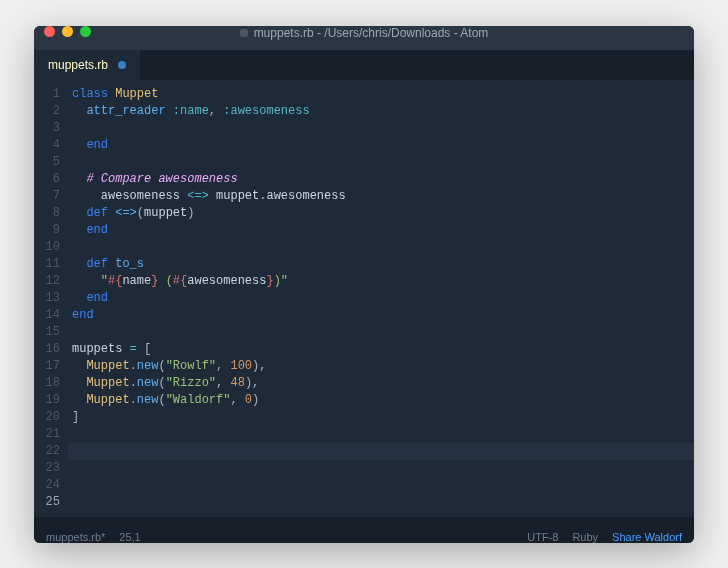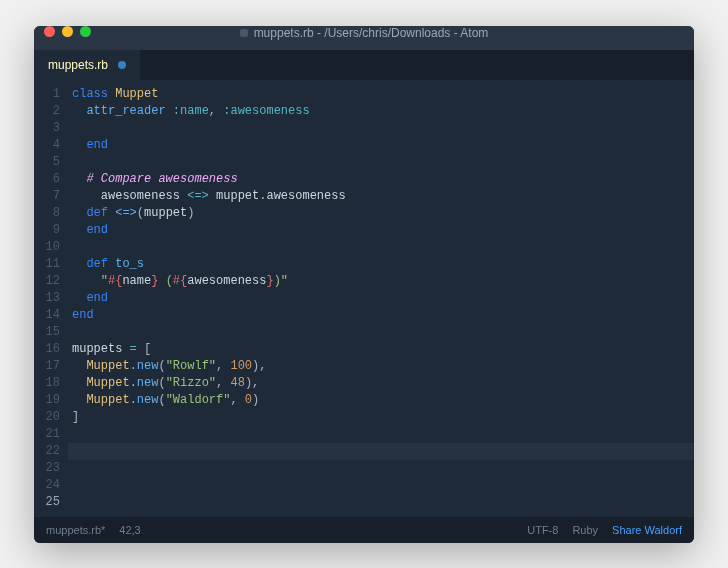--- a/index.html
+++ b/index.html
@@ -114,21 +114,21 @@
   .cmt { color: #f0abfc; font-style: italic; }
   .op  { color: #56b6c2; }
   .const { color: #e5c07b; }
   .pun { color: #abb2bf; }
   .interp { color: #e06c75; }
 
   .statusbar {
     height: 26px;
     background: #171f2b;
     display: flex;
-    align-items: center;
+    align-items: flex-end;
     padding: 0 12px;
     color: #6e7e8e;
     font-size: 11px;
     font-family: -apple-system, BlinkMacSystemFont, sans-serif;
     gap: 14px;
   }
   .statusbar .spacer { flex: 1; }
   .statusbar .link { color: #4a9eff; }
 </style>
 </head>
@@ -204,20 +204,20 @@
         <div class="line"><span>  </span><span class="const">Muppet</span><span class="pun">.</span><span class="fn">new</span><span class="pun">(</span><span class="str">"Rizzo"</span><span class="pun">,</span><span> </span><span class="num">48</span><span class="pun">),</span></div>
         <div class="line"><span>  </span><span class="const">Muppet</span><span class="pun">.</span><span class="fn">new</span><span class="pun">(</span><span class="str">"Waldorf"</span><span class="pun">,</span><span> </span><span class="num">0</span><span class="pun">)</span></div>
         <div class="line"><span class="pun">]</span></div>
         <div class="line">&nbsp;</div>
         <div class="line active">&nbsp;</div>
       </div>
   </div>
 
   <div class="statusbar">
     <span>muppets.rb*</span>
-    <span>42,3</span>
+    <span>25,1</span>
     <span class="spacer"></span>
     <span>UTF-8</span>
     <span>Ruby</span>
     <span class="link">Share Waldorf</span>
   </div>
 
 </div>
 
 </body></html>

